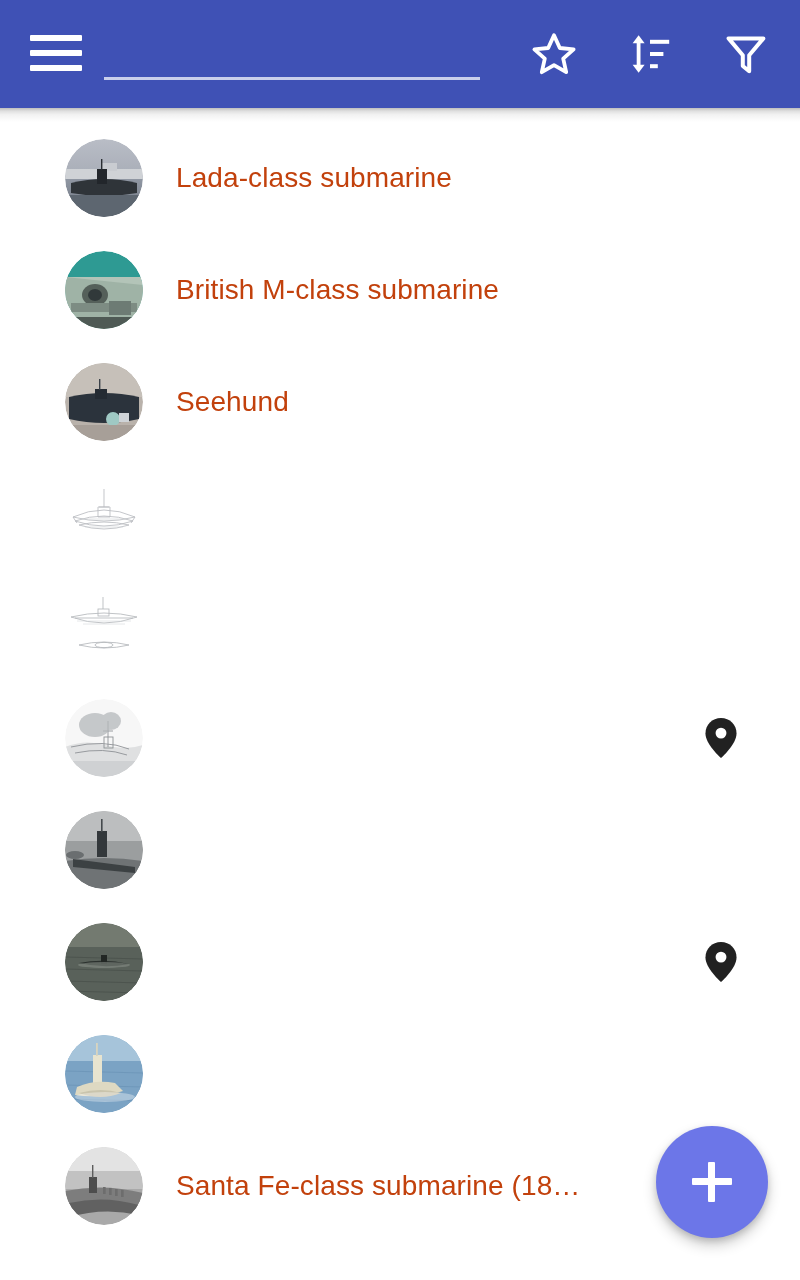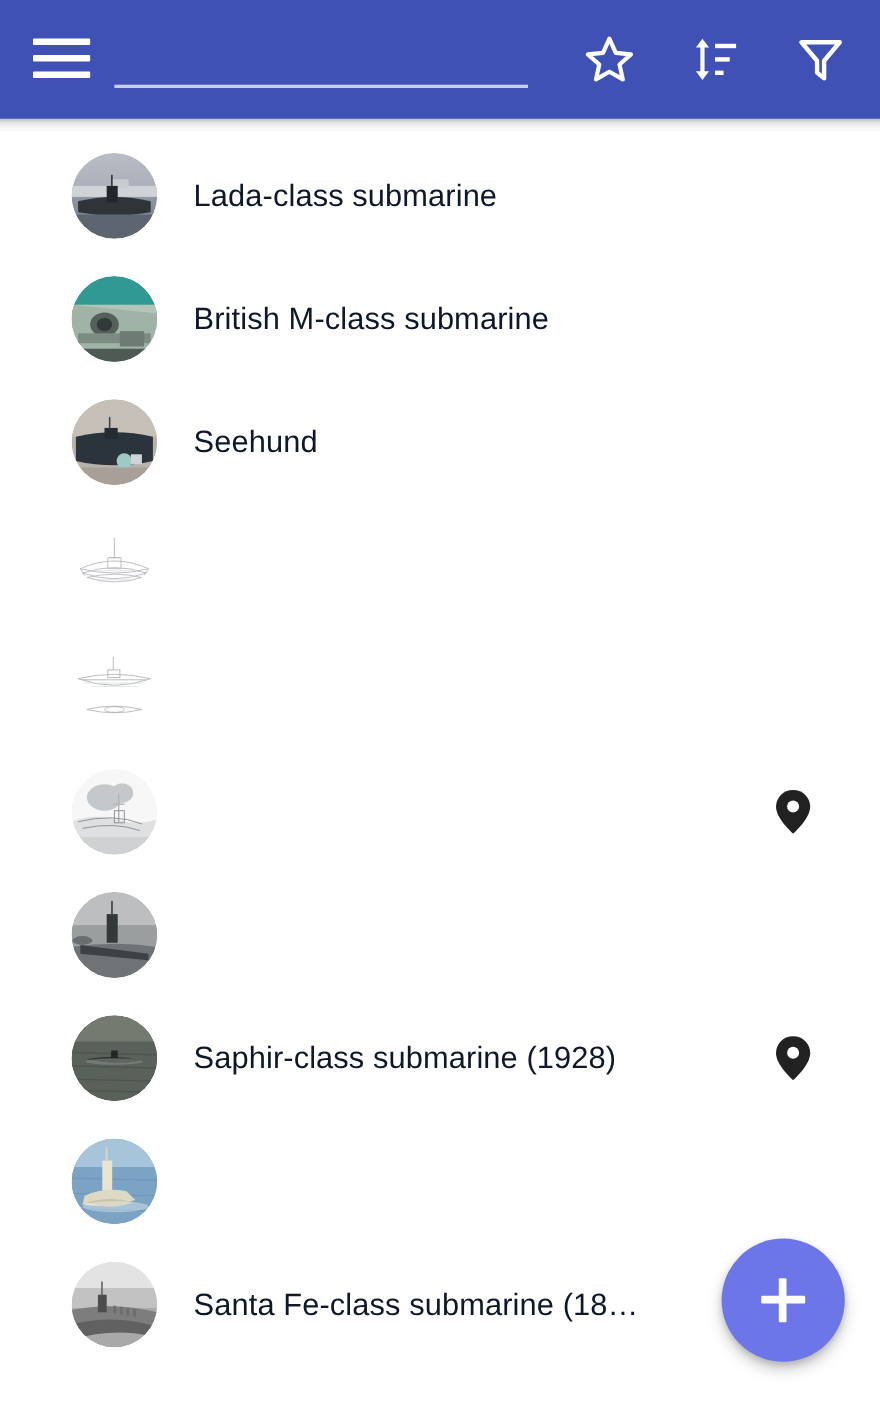--- a/index.html
+++ b/index.html
@@ -151,21 +151,21 @@
   .thumb svg { display: block; width: 78px; height: 78px; }
 
   .item-label {
     position: absolute;
     left: 176px;
     right: 130px;
     top: 50%;
     transform: translateY(-50%);
     font-size: 28px;
     line-height: 34px;
-    color: #0f172a;
+    color: #c2410c;
     white-space: nowrap;
     overflow: hidden;
     text-overflow: ellipsis;
     letter-spacing: 0.1px;
   }
 
   .pin {
     position: absolute;
     right: 62px;
     top: 50%;
@@ -474,21 +474,20 @@
                 <line x1="0" y1="46" x2="78" y2="48"></line>
               <line x1="0" y1="58" x2="78" y2="60"></line>
                 <line x1="0" y1="68" x2="78" y2="70"></line>
             </g>
             <path d="M14 40 Q39 35 64 41 Q39 46 14 40 Z" fill="#2b312e"></path>
             <rect x="36" y="32" width="6" height="9" fill="#222724"></rect>
             <ellipse cx="39" cy="42" rx="26" ry="3" fill="#8b928a" opacity="0.55"></ellipse>
           </g>
           </svg>
       </div>
-      <div class="item-label">Saphir-class submarine (1928)</div>
       <div class="pin">
         <svg width="34" height="42" viewBox="0 0 24 30">
           <path d="M12 0.8 C5.7 0.8 0.9 5.6 0.9 11.8 C0.9 19.6 12 29.3 12 29.3 C12 29.3 23.1 19.6 23.1 11.8 C23.1 5.6 18.3 0.8 12 0.8 Z" fill="#212121"></path>
           <circle cx="12" cy="11.5" r="3.9" fill="#ffffff"></circle>
         </svg>
       </div>
     </div>
 
     <div class="list-item">
       <div class="thumb">

